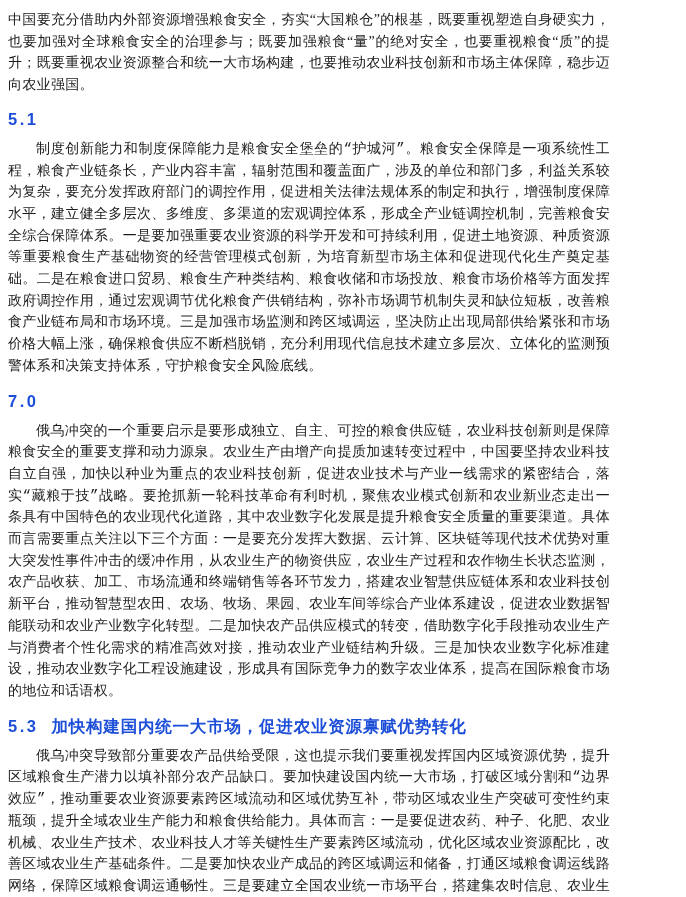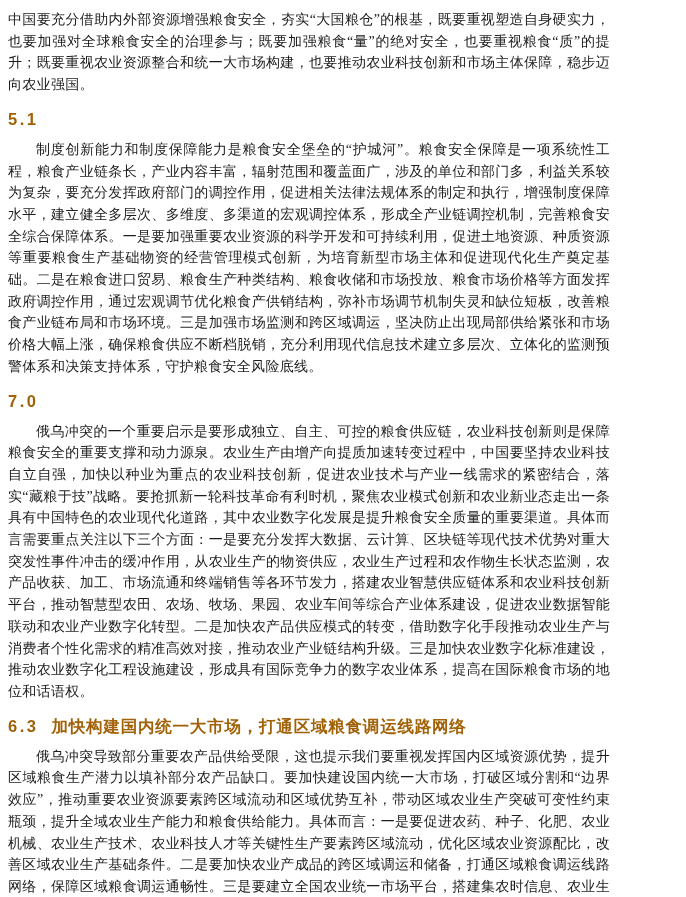--- a/index.html
+++ b/index.html
@@ -24,30 +24,31 @@
     line-height: 21.7px;
     letter-spacing: 0.3px;
     text-align: justify;
     text-justify: inter-ideograph;
   }
   p.body-par {
     margin: 0;
   }
   p.body-par.indent {
     text-indent: 2em;
+    font-family: Liberation Mono, monospace;
   }
   h2.sec-heading {
     display: flex;
     align-items: baseline;
     margin: 12px 0 9px 0;
     font-family: "Liberation Sans", "DejaVu Sans", sans-serif;
     font-weight: bold;
     font-size: 16.5px;
     line-height: 22px;
-    color: #a16207;
+    color: #1d4ed8;
     letter-spacing: 0.8px;
     text-align: left;
   }
   .sec-num {
     font-family: "Liberation Sans", "DejaVu Sans", sans-serif;
     font-weight: bold;
     letter-spacing: 2.5px;
     margin-right: 13px;
     flex: 0 0 auto;
   }
@@ -71,20 +72,20 @@
 
   <section>
     <h2 class="sec-heading">
       <span class="sec-num">7.0</span>
     </h2>
     <p class="body-par indent">俄乌冲突的一个重要启示是要形成独立、自主、可控的粮食供应链，农业科技创新则是保障粮食安全的重要支撑和动力源泉。农业生产由增产向提质加速转变过程中，中国要坚持农业科技自立自强，加快以种业为重点的农业科技创新，促进农业技术与产业一线需求的紧密结合，落实“藏粮于技”战略。要抢抓新一轮科技革命有利时机，聚焦农业模式创新和农业新业态走出一条具有中国特色的农业现代化道路，其中农业数字化发展是提升粮食安全质量的重要渠道。具体而言需要重点关注以下三个方面：一是要充分发挥大数据、云计算、区块链等现代技术优势对重大突发性事件冲击的缓冲作用，从农业生产的物资供应，农业生产过程和农作物生长状态监测，农产品收获、加工、市场流通和终端销售等各环节发力，搭建农业智慧供应链体系和农业科技创新平台，推动智慧型农田、农场、牧场、果园、农业车间等综合产业体系建设，促进农业数据智能联动和农业产业数字化转型。二是加快农产品供应模式的转变，借助数字化手段推动农业生产与消费者个性化需求的精准高效对接，推动农业产业链结构升级。三是加快农业数字化标准建设，推动农业数字化工程设施建设，形成具有国际竞争力的数字农业体系，提高在国际粮食市场的地位和话语权。</p>
   </section>
 
   <section>
     <h2 class="sec-heading">
-      <span class="sec-num">6.3</span>
-      <span class="sec-title">加快构建国内统一大市场，打通区域粮食调运线路网络</span>
+      <span class="sec-num">5.3</span>
+      <span class="sec-title">加快构建国内统一大市场，促进农业资源禀赋优势转化</span>
     </h2>
     <p class="body-par indent">俄乌冲突导致部分重要农产品供给受限，这也提示我们要重视发挥国内区域资源优势，提升区域粮食生产潜力以填补部分农产品缺口。要加快建设国内统一大市场，打破区域分割和“边界效应”，推动重要农业资源要素跨区域流动和区域优势互补，带动区域农业生产突破可变性约束瓶颈，提升全域农业生产能力和粮食供给能力。具体而言：一是要促进农药、种子、化肥、农业机械、农业生产技术、农业科技人才等关键性生产要素跨区域流动，优化区域农业资源配比，改善区域农业生产基础条件。二是要加快农业产成品的跨区域调运和储备，打通区域粮食调运线路网络，保障区域粮食调运通畅性。三是要建立全国农业统一市场平台，搭建集农时信息、农业生产情况、农用物资、农产品供需等综合信息于一体的全国共享平台，提高农业资源配置效率。</p>
   </section>
 
 
 </div>
 
 </body></html>

